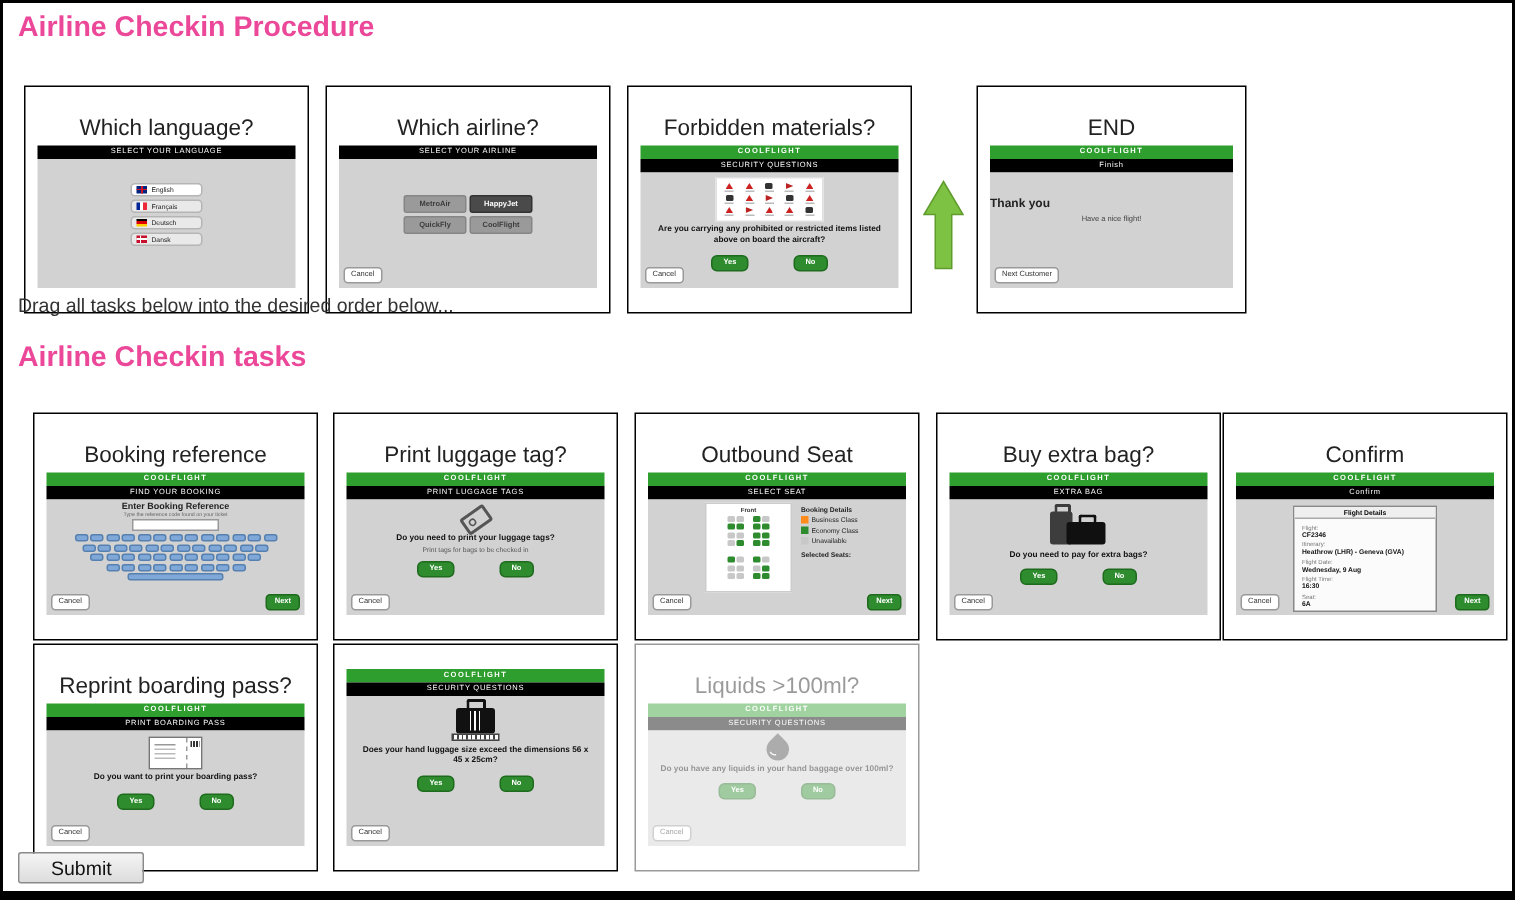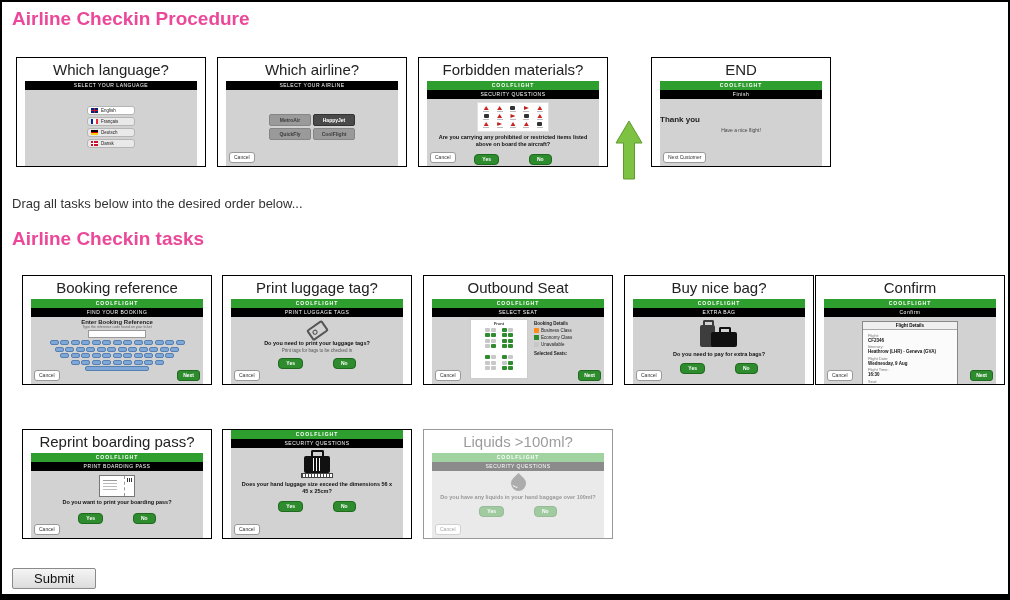--- a/index.html
+++ b/index.html
@@ -1,22 +1,22 @@
 <!DOCTYPE html>
 <html><head>
 <meta charset="utf-8">
 <style>
   html,body{margin:0;padding:0;background:#fff;font-family:"Liberation Sans",sans-serif;}
   #app{position:relative;width:1010px;height:600px;box-sizing:border-box;
        border:2px solid #000;border-bottom:6px solid #000;background:#fff;overflow:hidden;}
   .h1{position:absolute;left:10px;font-size:19px;font-weight:bold;color:#ec4899;}
   .hint{position:absolute;left:10px;top:194px;font-size:13px;color:#333;}
   
-  .card{position:absolute;width:190px;height:110px;background:#fff;border:1px solid #000;
-        box-sizing:border-box;padding:0 8px;}
+  .card{position:absolute;width:190px;height:152px;background:#fff;border:1px solid #000;
+        box-sizing:border-box;padding:16px 8px;}
   .card.end{width:180px;}
   .card.disabled{border-color:#999;}
   .card.disabled .inner{opacity:.45;}
   .inner{width:100%;height:100%;display:flex;flex-direction:column;}
   .card-title{text-align:center;font-size:15px;color:#222;padding:3px 0 3px;white-space:nowrap;}
   .screen{flex:1;display:flex;flex-direction:column;min-height:0;}
   .bar-green{height:9px;background:#2e9e2e;color:#fff;font-size:5px;line-height:9px;
              text-align:center;font-weight:bold;letter-spacing:1px;}
   .bar-black{height:9px;background:#000;color:#fff;font-size:5px;line-height:9px;
              text-align:center;letter-spacing:.5px;}
@@ -456,21 +456,21 @@
             <span class="btn-green">No</span>
           </div>
           <span class="btn-cancel">Cancel</span>
         </div>
       </div>
     </div>
   </div>
 
   <div class="card" style="left:622px;top:273px">
     <div class="inner">
-      <div class="card-title">Buy nice bag?</div>
+      <div class="card-title">Buy extra bag?</div>
       <div class="screen">
         <div class="bar-green">COOLFLIGHT</div>
         <div class="bar-black">EXTRA BAG</div>
         <div class="screen-body">
           <div class="bags-icon">
               <span class="bag-back"></span>
               <span class="bag-front"></span>
             </div>
           <div class="q-text">Do you need to pay for extra bags?</div>
           <div class="yesno-row">

